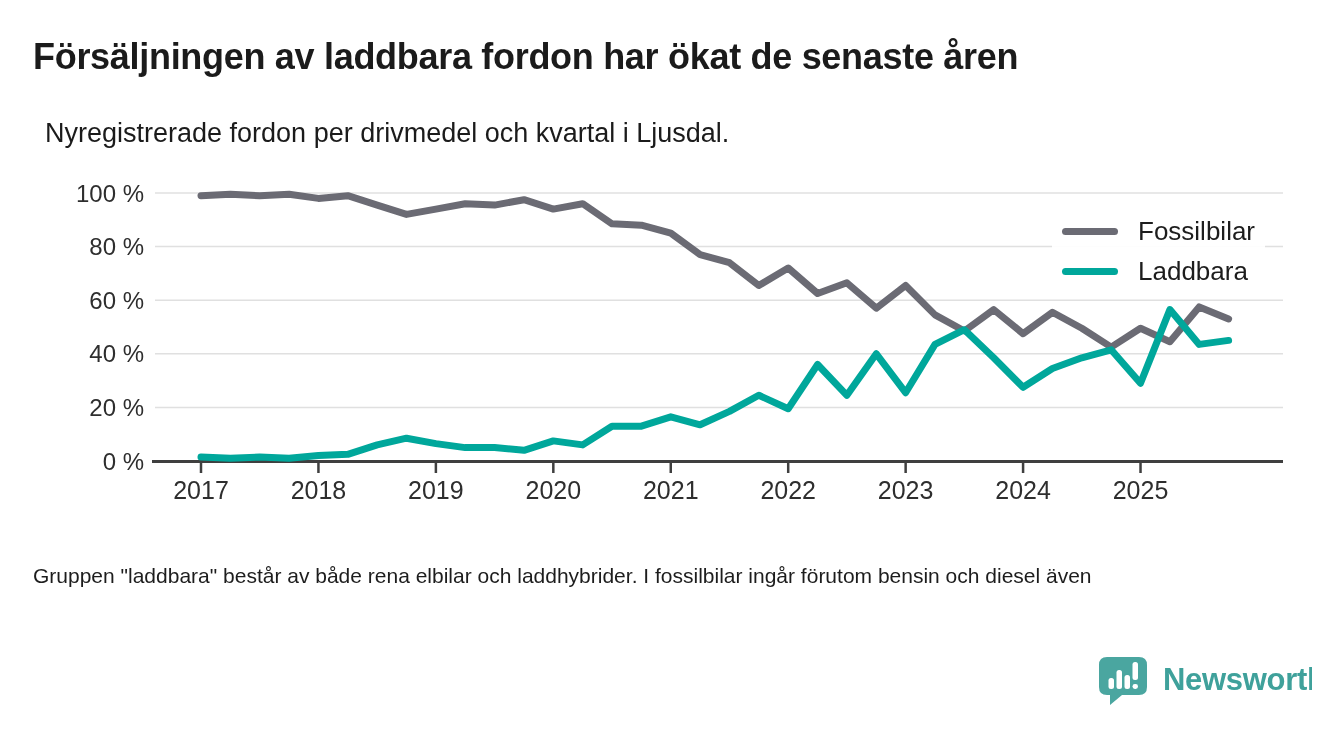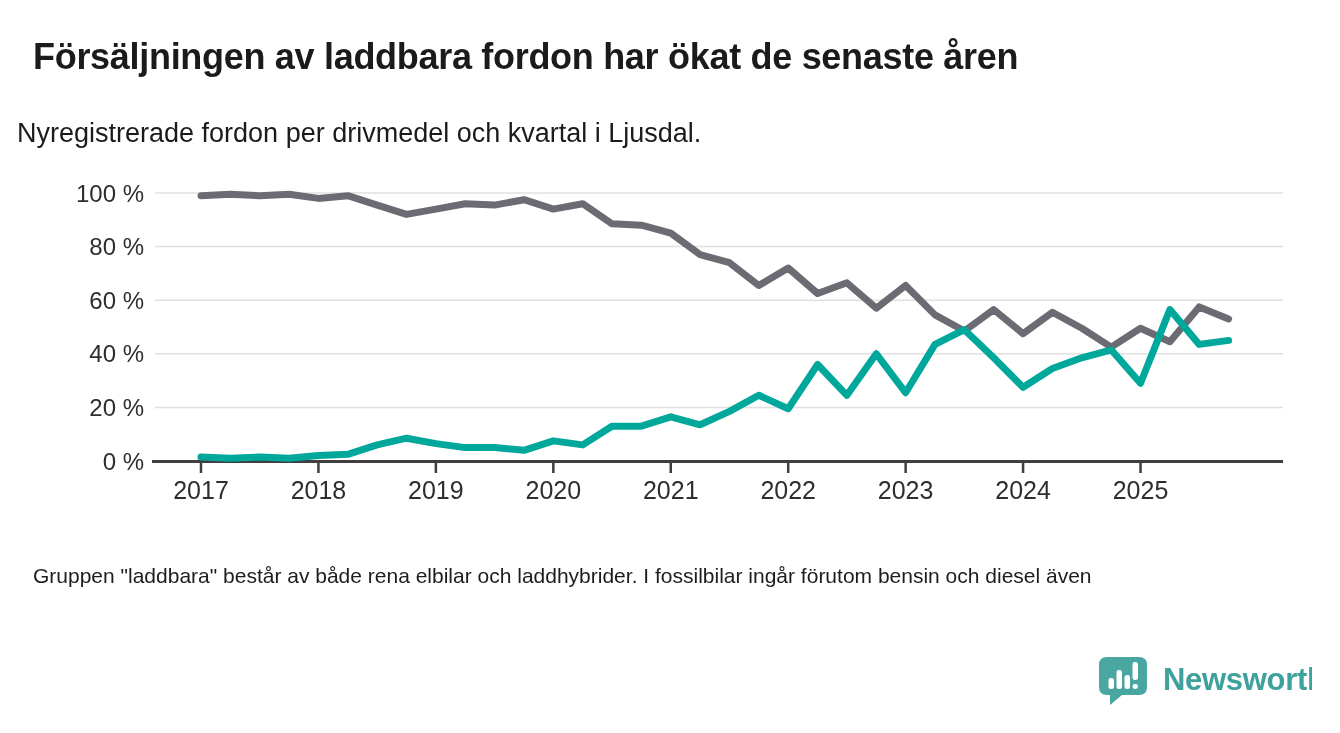--- a/index.html
+++ b/index.html
@@ -5,21 +5,21 @@
   html,body{margin:0;padding:0;background:#ffffff;}
   .canvas{
     position:relative;width:1312px;height:733px;background:#ffffff;overflow:hidden;
     font-family:"Liberation Sans",sans-serif;
   }
   .title{
     position:absolute;left:33px;top:36px;margin:0;
     font-size:36px;font-weight:700;color:#1b1b1b;letter-spacing:-0.3px;white-space:nowrap;
   }
   .subtitle{
-    position:absolute;left:17px;top:118px;margin:0;
+    position:absolute;left:45px;top:118px;margin:0;
     font-size:27px;font-weight:400;color:#1b1b1b;white-space:nowrap;
   }
   #chart-svg{position:absolute;left:0;top:0;}
   .tick-label{font-family:"Liberation Sans",sans-serif;font-size:24px;fill:#2e2e2e;}
   .xtick{font-size:25px;}
   .legend{
     position:absolute;left:1052px;top:209px;
     background:rgba(255,255,255,0.93);padding:2px 10px 4px 10px;
   }
   .legend-row{display:flex;align-items:center;height:40px;gap:20px;}
@@ -68,20 +68,30 @@
       <line x1="905.64" x2="905.64" y1="463" y2="473" stroke="#3f3f3f" stroke-width="2.5"></line>
       <text x="905.64" y="499" text-anchor="middle" class="tick-label xtick">2023</text>
       <line x1="1023.0799999999999" x2="1023.0799999999999" y1="463" y2="473" stroke="#3f3f3f" stroke-width="2.5"></line>
       <text x="1023.0799999999999" y="499" text-anchor="middle" class="tick-label xtick">2024</text>
       <line x1="1140.52" x2="1140.52" y1="463" y2="473" stroke="#3f3f3f" stroke-width="2.5"></line>
       <text x="1140.52" y="499" text-anchor="middle" class="tick-label xtick">2025</text>
       <polyline points="201.0,195.7 230.4,194.3 259.7,195.7 289.1,194.3 318.4,198.4 347.8,195.7 377.2,205.1 406.5,214.4 435.9,209.1 465.2,203.7 494.6,205.1 524.0,199.7 553.3,209.1 582.7,203.7 612.0,223.8 641.4,225.2 670.8,233.2 700.1,254.6 729.5,262.7 758.8,285.5 788.2,268.0 817.6,293.5 846.9,282.8 876.3,308.2 905.6,285.5 935.0,314.9 964.4,331.0 993.7,309.6 1023.1,333.7 1052.4,312.3 1081.8,328.3 1111.2,347.1 1140.5,328.3 1169.9,341.7 1199.2,306.9 1228.6,319.0" fill="none" stroke="#6b6b74" stroke-width="7" stroke-linejoin="round" stroke-linecap="round"></polyline>
       <polyline points="201.0,457.0 230.4,458.3 259.7,457.0 289.1,458.3 318.4,455.6 347.8,454.3 377.2,444.9 406.5,438.2 435.9,443.6 465.2,447.6 494.6,447.6 524.0,450.3 553.3,440.9 582.7,444.9 612.0,426.2 641.4,426.2 670.8,416.8 700.1,424.8 729.5,411.4 758.8,395.3 788.2,408.7 817.6,364.5 846.9,395.3 876.3,353.8 905.6,392.7 935.0,344.4 964.4,329.7 993.7,357.8 1023.1,387.3 1052.4,368.5 1081.8,357.8 1111.2,349.8 1140.5,383.3 1169.9,309.6 1199.2,344.4 1228.6,340.4" fill="none" stroke="#00a79b" stroke-width="7" stroke-linejoin="round" stroke-linecap="round"></polyline>
     </svg>
 
+  <div class="legend">
+    <div class="legend-row">
+      <span class="swatch" style="background: rgb(107, 107, 116);"></span>
+      <span class="legend-label">Fossilbilar</span>
+    </div>
+    <div class="legend-row">
+      <span class="swatch" style="background: rgb(0, 167, 155);"></span>
+      <span class="legend-label">Laddbara</span>
+    </div>
+  </div>
 
   <p class="footnote">
     <span>Gruppen "laddbara" består av både rena elbilar och laddhybrider. I fossilbilar ingår förutom bensin och diesel även</span><br>
   </p>
 
   <div class="logo">
     <svg id="logo-icon" width="54" height="54" viewBox="0 0 54 54" aria-hidden="true">
       <path d="M11 4 H43 Q51 4 51 12 V34 Q51 42 43 42 H26 L14 52 V42 H11 Q3 42 3 34 V12 Q3 4 11 4 Z" fill="#4aa6a0"></path>
       <rect x="12.5" y="25" width="5.5" height="11" rx="2.5" fill="#ffffff"></rect>
       <rect x="20.5" y="17" width="5.5" height="19" rx="2.5" fill="#ffffff"></rect>

